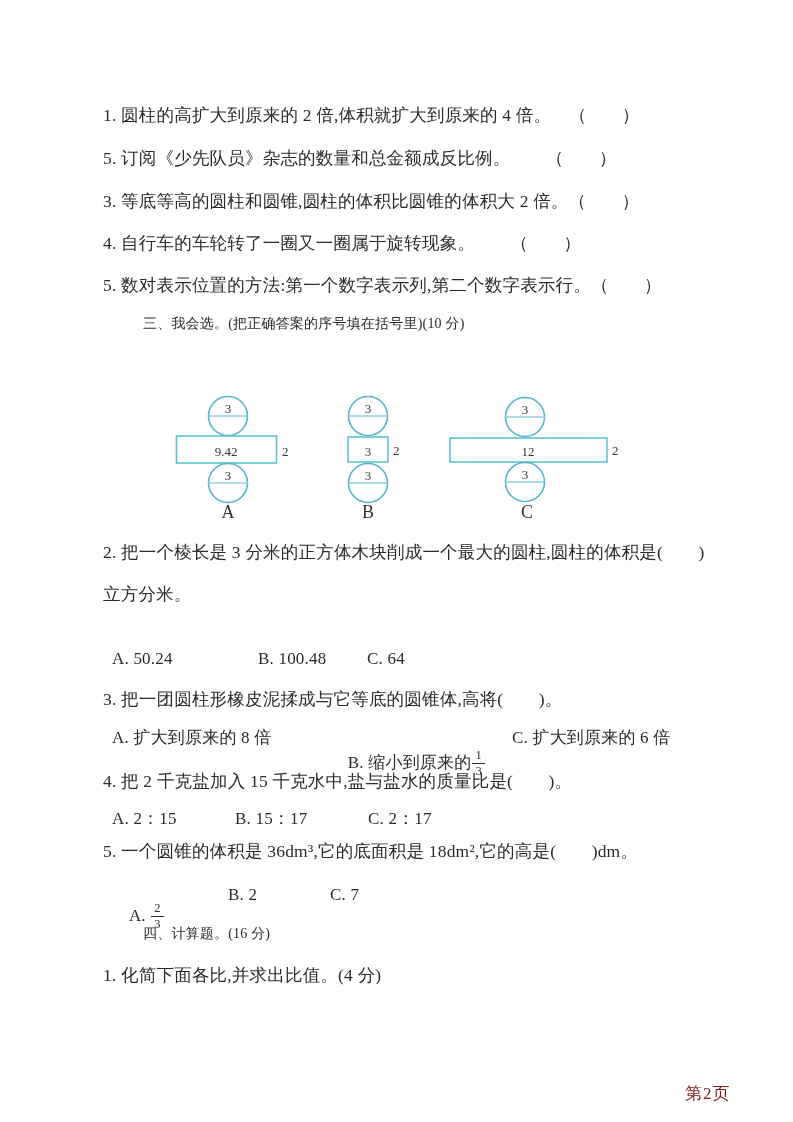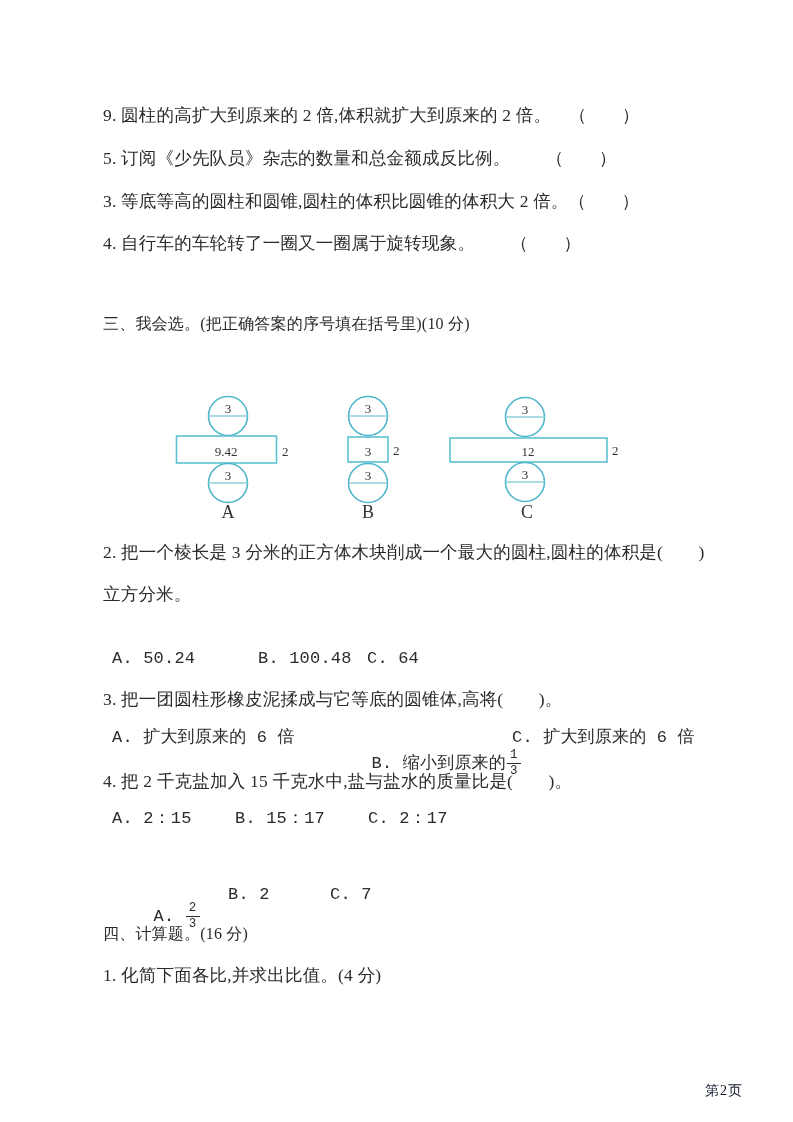--- a/index.html
+++ b/index.html
@@ -11,53 +11,53 @@
     color:#2b2b2b;
     overflow:hidden;
   }
   .line{
     position:absolute;
     font-size:17.5px;
     line-height:22px;
     white-space:pre;
     letter-spacing:0.2px;
   }
-  .opt{font-size:17px;font-family:Liberation Mono, monospace;}
-  .sechead{font-size:16px;}
+  .opt{font-size:17px;}
+  .sechead{font-size:14px;margin-left:40px;}
   .frac{
     display:inline-block;
     vertical-align:middle;
     text-align:center;
     font-size:12.5px;
     line-height:1.05;
     margin:0 1px;
   }
   .frac .num{display:block;border-bottom:1.2px solid #2b2b2b;padding:0 3px 1px;}
   .frac .den{display:block;padding-top:1px;}
   .footer{
     position:absolute;
-    font-size:14px;
-    color:#0f172a;
+    font-size:17px;
+    color:#7f1d1d;
     letter-spacing:1px;
-    margin-left:20px;
   }
   svg text{
     font-family:"Liberation Serif","DejaVu Serif",serif;
     fill:#333333;
   }
 </style>
 </head>
 <body>
 
 <div class="page">
 
-  <div class="line" style="top:104px;left:103px">9. 圆柱的高扩大到原来的 2 倍,体积就扩大到原来的 2 倍。　（　　）</div>
+  <div class="line" style="top:104px;left:103px">1. 圆柱的高扩大到原来的 2 倍,体积就扩大到原来的 4 倍。　（　　）</div>
   <div class="line" style="top:147px;left:103px">5. 订阅《少先队员》杂志的数量和总金额成反比例。　　（　　）</div>
   <div class="line" style="top:190px;left:103px">3. 等底等高的圆柱和圆锥,圆柱的体积比圆锥的体积大 2 倍。（　　）</div>
   <div class="line" style="top:232px;left:103px">4. 自行车的车轮转了一圈又一圈属于旋转现象。　　（　　）</div>
+  <div class="line" style="top:274px;left:103px">5. 数对表示位置的方法:第一个数字表示列,第二个数字表示行。（　　）</div>
 
   <div class="line sechead" style="top:313px;left:103px">三、我会选。(把正确答案的序号填在括号里)(10 分)</div>
 
 
   <svg style="position:absolute;top:392px;left:160px" width="470" height="132" viewBox="0 0 470 132">
 
     <g>
       <circle cx="68" cy="24" r="19.5" fill="none" stroke="#4fb6cc" stroke-width="1.6"></circle>
       <line x1="48.5" y1="24" x2="87.5" y2="24" stroke="#8fd0dc" stroke-width="1.4"></line>
       <text x="68" y="20.5" font-size="13" text-anchor="middle">3</text>
@@ -97,31 +97,32 @@
     </g>
   </svg>
 
   <div class="line" style="top:541px;left:103px">2. 把一个棱长是 3 分米的正方体木块削成一个最大的圆柱,圆柱的体积是(　　)</div>
   <div class="line" style="top:583px;left:103px">立方分米。</div>
   <div class="line opt" style="top:648px;left:112px">A. 50.24</div>
   <div class="line opt" style="top:648px;left:258px">B. 100.48</div>
   <div class="line opt" style="top:648px;left:367px">C. 64</div>
 
   <div class="line" style="top:688px;left:103px">3. 把一团圆柱形橡皮泥揉成与它等底的圆锥体,高将(　　)。</div>
-  <div class="line opt" style="top:727px;left:112px">A. 扩大到原来的 6 倍</div>
+  <div class="line opt" style="top:727px;left:112px">A. 扩大到原来的 8 倍</div>
   <div class="line opt" style="top:727px;left:330px">
     <span>B. 缩小到原来的</span><span class="frac"><span class="num">1</span><span class="den">3</span></span>
   </div>
   <div class="line opt" style="top:727px;left:512px">C. 扩大到原来的 6 倍</div>
 
   <div class="line" style="top:770px;left:103px">4. 把 2 千克盐加入 15 千克水中,盐与盐水的质量比是(　　)。</div>
   <div class="line opt" style="top:808px;left:112px">A. 2：15</div>
   <div class="line opt" style="top:808px;left:235px">B. 15：17</div>
   <div class="line opt" style="top:808px;left:368px">C. 2：17</div>
 
+  <div class="line" style="top:840px;left:103px">5. 一个圆锥的体积是 36dm³,它的底面积是 18dm²,它的高是(　　)dm。</div>
   <div class="line opt" style="top:880px;left:112px">
     <span>A.</span> <span class="frac"><span class="num">2</span><span class="den">3</span></span>
   </div>
   <div class="line opt" style="top:884px;left:228px">B. 2</div>
   <div class="line opt" style="top:884px;left:330px">C. 7</div>
 
   <div class="line sechead" style="top:923px;left:103px">四、计算题。(16 分)</div>
   <div class="line" style="top:964px;left:103px">1. 化简下面各比,并求出比值。(4 分)</div>
 
   <div class="footer" style="top:1082px;left:685px">第2页</div>

